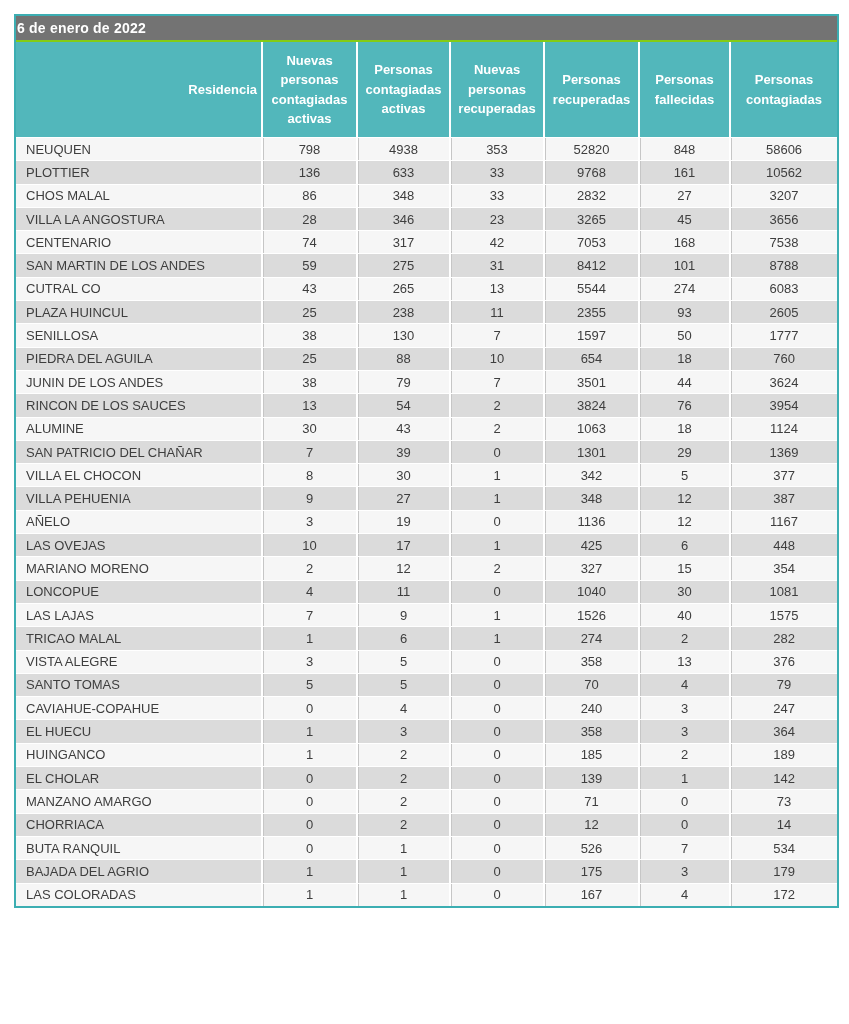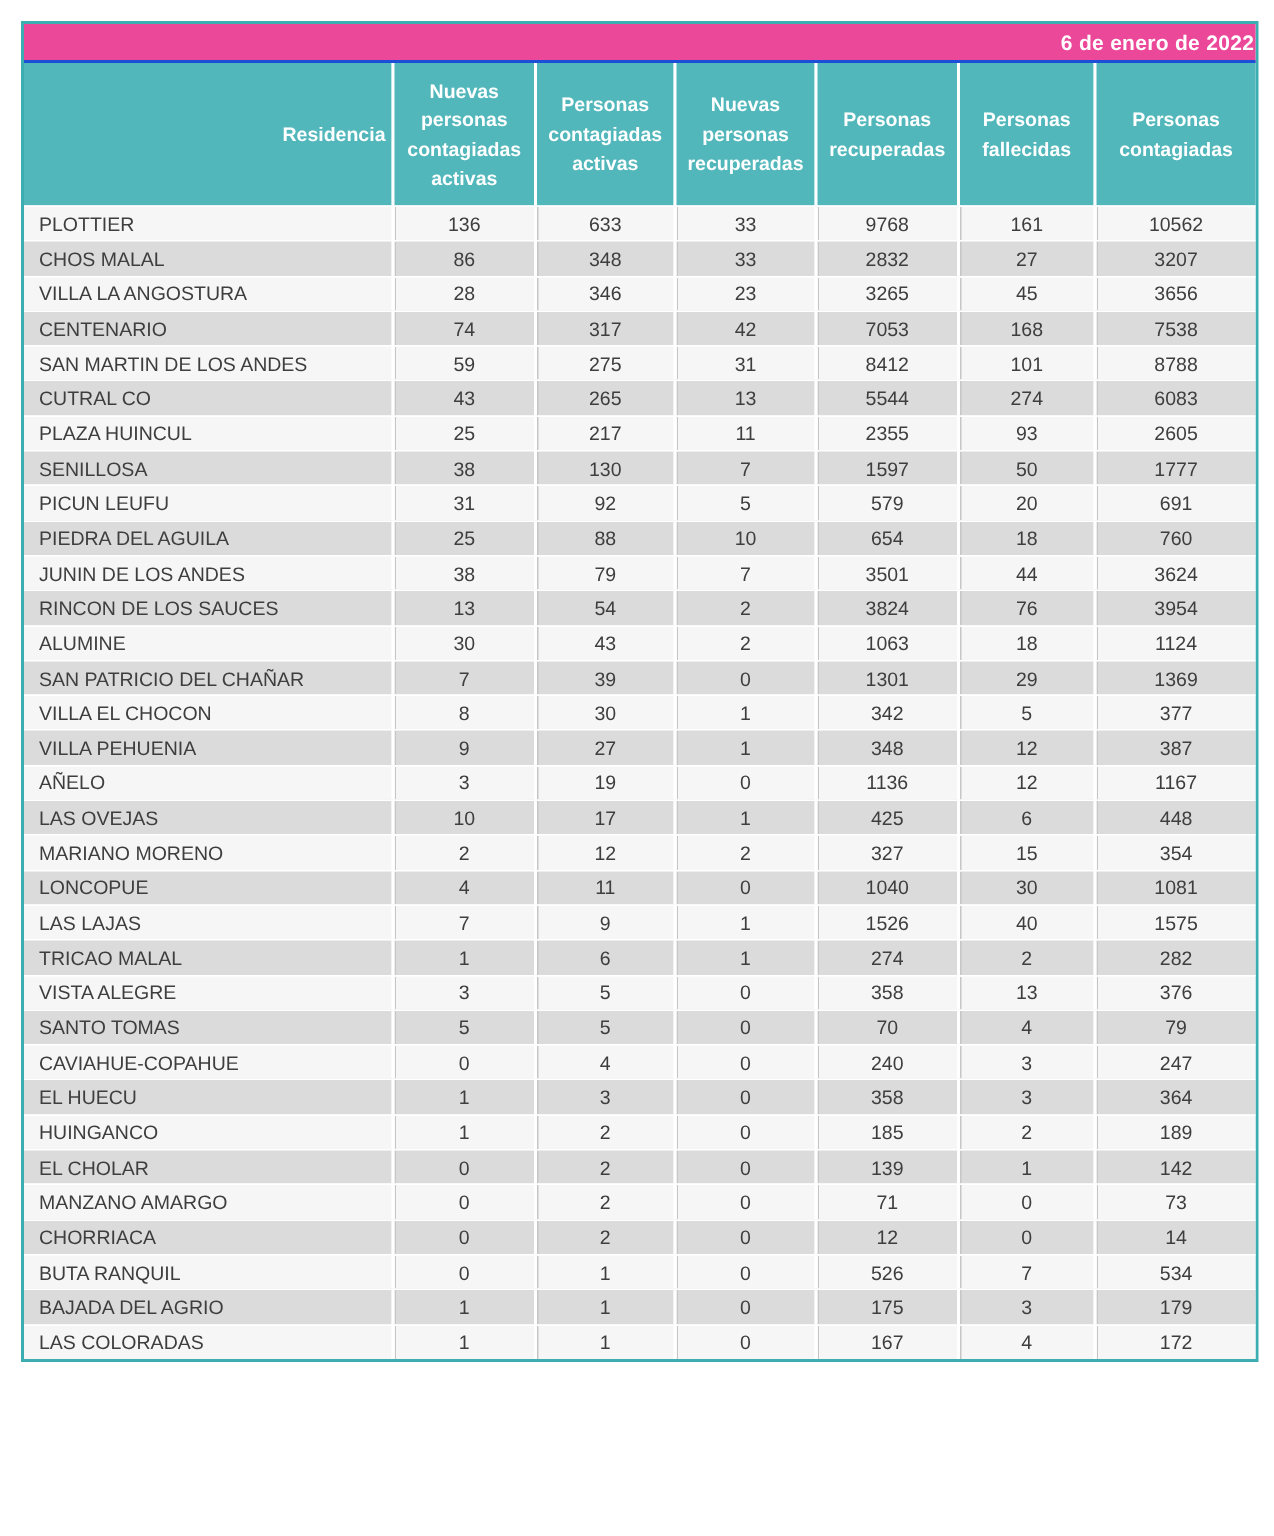--- a/index.html
+++ b/index.html
@@ -20,28 +20,28 @@
   }
   table.covid {
     border-collapse: separate;
     border-spacing: 0;
     table-layout: fixed;
     width: 821px;
     border: 2px solid #3CAEB2;
   }
   
   th.title-cell {
-    background: #ec4899;
+    background: #737373;
     color: #ffffff;
     font-size: 14px;
     font-weight: bold;
     height: 22px;
-    text-align: right;
+    text-align: left;
     vertical-align: middle;
-    border-bottom: 2px solid #1d4ed8;
+    border-bottom: 2px solid #84cc16;
     letter-spacing: 0.2px;
   }
   
   tr.cols th {
     background: #52B7BB;
     color: #ffffff;
     font-size: 13px;
     font-weight: bold;
     height: 95px;
     text-align: center;
@@ -101,20 +101,29 @@
         <th>Nuevas personas contagiadas activas</th>
         <th>Personas contagiadas activas</th>
         <th>Nuevas personas recuperadas</th>
         <th>Personas recuperadas</th>
         <th>Personas fallecidas</th>
         <th>Personas contagiadas</th>
       </tr>
     </thead>
     <tbody>
         <tr>
+          <td>NEUQUEN</td>
+          <td>798</td>
+          <td>4938</td>
+          <td>353</td>
+          <td>52820</td>
+          <td>848</td>
+          <td>58606</td>
+        </tr>
+        <tr>
           <td>PLOTTIER</td>
           <td>136</td>
           <td>633</td>
           <td>33</td>
           <td>9768</td>
           <td>161</td>
           <td>10562</td>
         </tr>
         <tr>
           <td>CHOS MALAL</td>
@@ -157,45 +166,36 @@
           <td>43</td>
           <td>265</td>
           <td>13</td>
           <td>5544</td>
           <td>274</td>
           <td>6083</td>
         </tr>
         <tr>
           <td>PLAZA HUINCUL</td>
           <td>25</td>
-          <td>217</td>
+          <td>238</td>
           <td>11</td>
           <td>2355</td>
           <td>93</td>
           <td>2605</td>
         </tr>
         <tr>
           <td>SENILLOSA</td>
           <td>38</td>
           <td>130</td>
           <td>7</td>
           <td>1597</td>
           <td>50</td>
           <td>1777</td>
         </tr>
         <tr>
-          <td>PICUN LEUFU</td>
-          <td>31</td>
-          <td>92</td>
-          <td>5</td>
-          <td>579</td>
-          <td>20</td>
-          <td>691</td>
-        </tr>
-        <tr>
           <td>PIEDRA DEL AGUILA</td>
           <td>25</td>
           <td>88</td>
           <td>10</td>
           <td>654</td>
           <td>18</td>
           <td>760</td>
         </tr>
         <tr>
           <td>JUNIN DE LOS ANDES</td>

